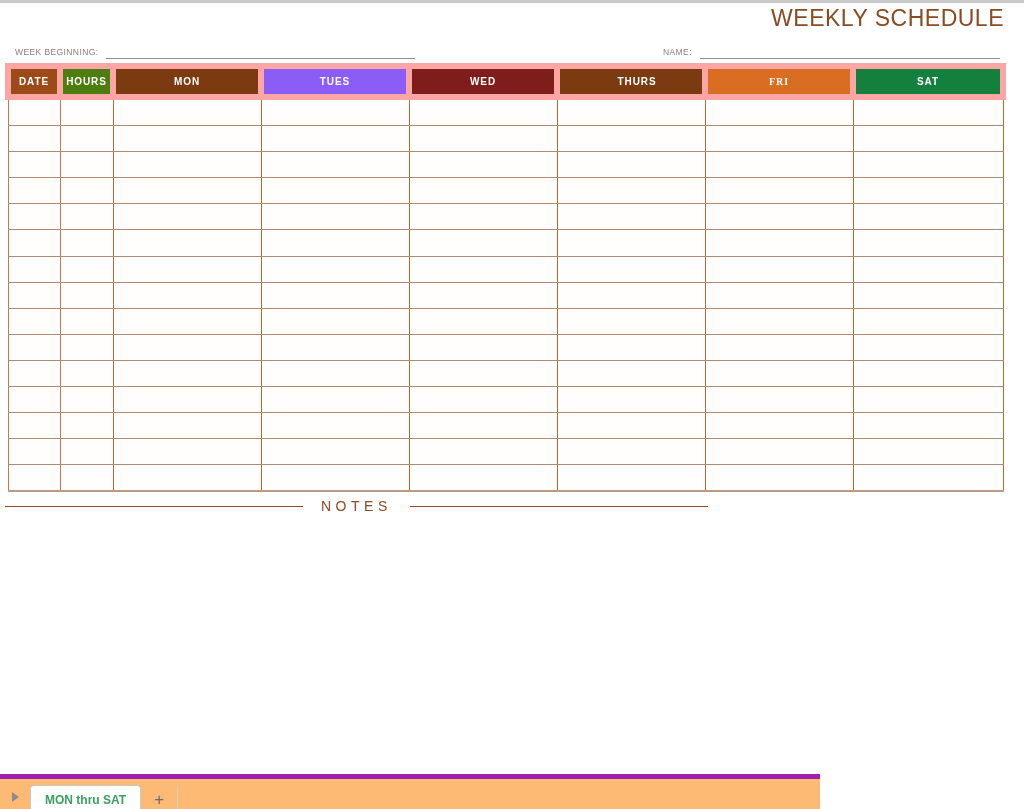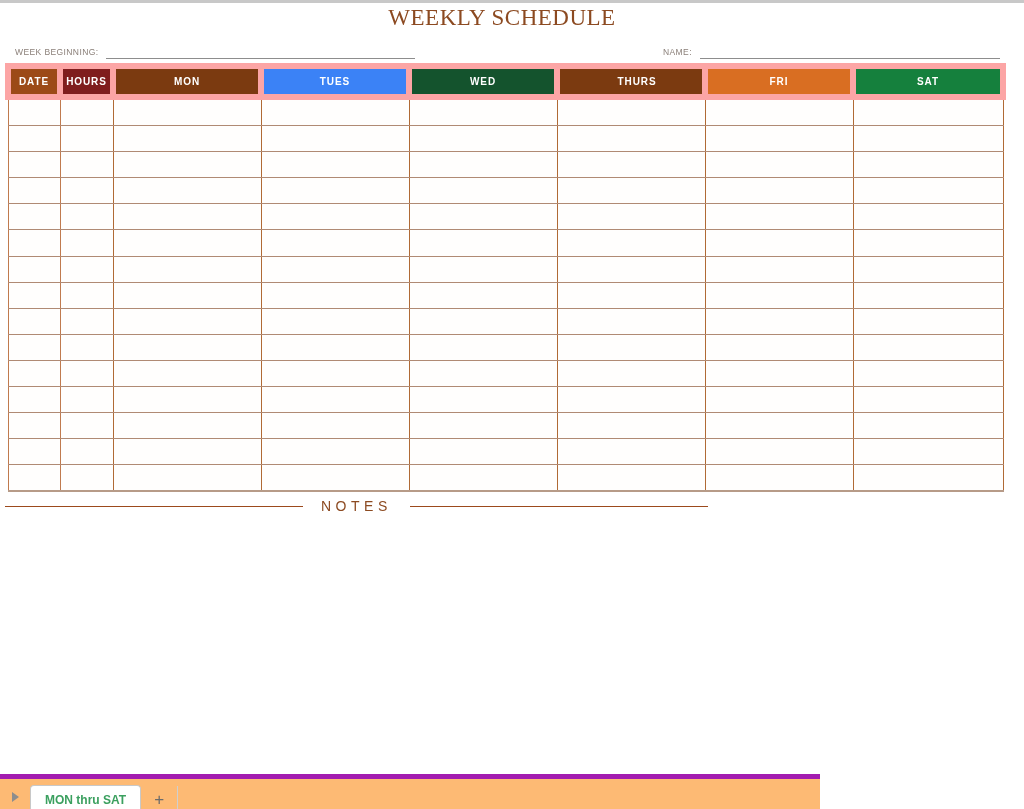--- a/index.html
+++ b/index.html
@@ -32,26 +32,26 @@
     height: 771px;
     background: #ffffff;
   }
 
   
   .doc-title {
     position: absolute;
     top: 2px;
     left: 0;
     width: 1004px;
-    text-align: center;
+    text-align: right;
     font-size: 23px;
     font-weight: 400;
     letter-spacing: 0.5px;
     color: #8c4a21;
-    font-family: Liberation Serif, serif;
+    font-family: Liberation Sans, sans-serif;
   }
 
   
   .meta-row {
     position: absolute;
     top: 36px;
     left: 5px;
     width: 995px;
     height: 20px;
   }
@@ -235,26 +235,26 @@
       <col class="c-day">
       <col class="c-day">
       <col class="c-day">
       <col class="c-day">
       <col class="c-day">
       <col class="c-day-last">
     </colgroup>
     <thead>
       <tr id="header-row">
           <th style="background: rgb(156, 74, 23);">DATE</th>
-          <th style="background: #7f1d1d;">HOURS</th>
+          <th style="background: #4d7c0f;">HOURS</th>
           <th style="background: rgb(123, 58, 16); margin-top: 36px;">MON</th>
-          <th style="background: #3b82f6;">TUES</th>
-          <th style="background: #14532d;">WED</th>
+          <th style="background: #8b5cf6;">TUES</th>
+          <th style="background: #7f1d1d;">WED</th>
           <th style="background: rgb(123, 58, 16); padding-left: 12px;">THURS</th>
-          <th style="background: rgb(217, 110, 34);">FRI</th>
+          <th style="background: rgb(217, 110, 34); font-family: Liberation Serif, serif;">FRI</th>
           <th style="background: #15803d;">SAT</th>
         </tr>
     </thead>
     <tbody id="table-body">
         <tr>
           <td class="first"></td>
           <td class="daysep"></td>
           <td class="daysep"></td>
           <td class="daysep"></td>
           <td class="daysep"></td>

